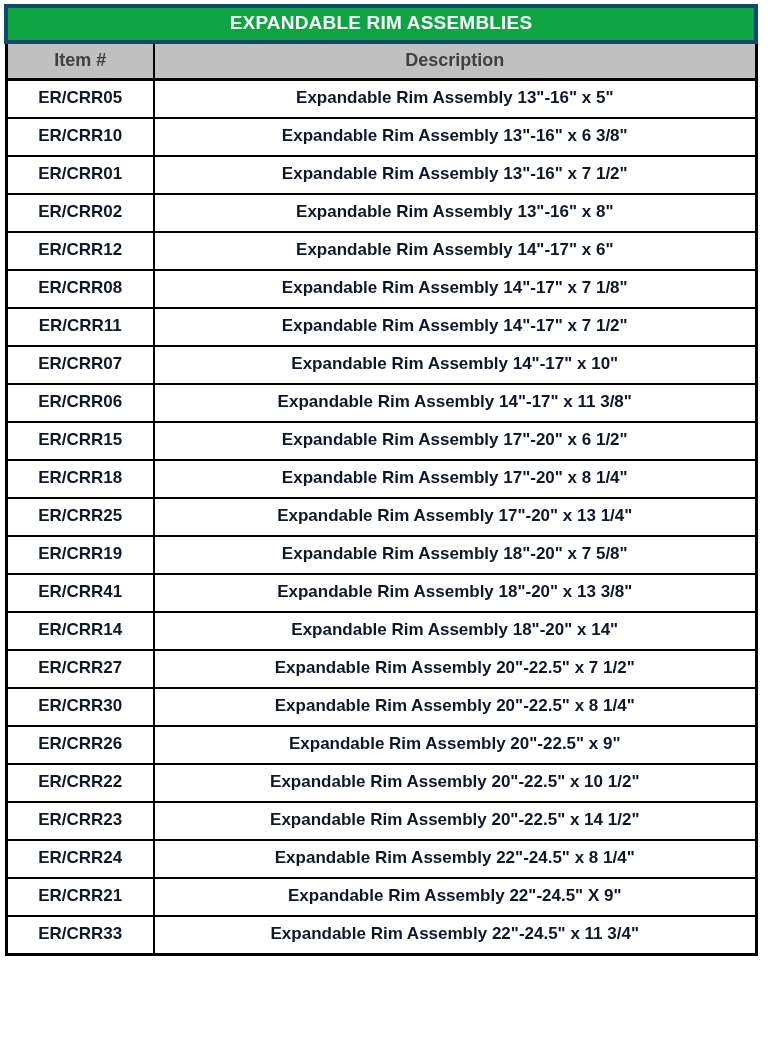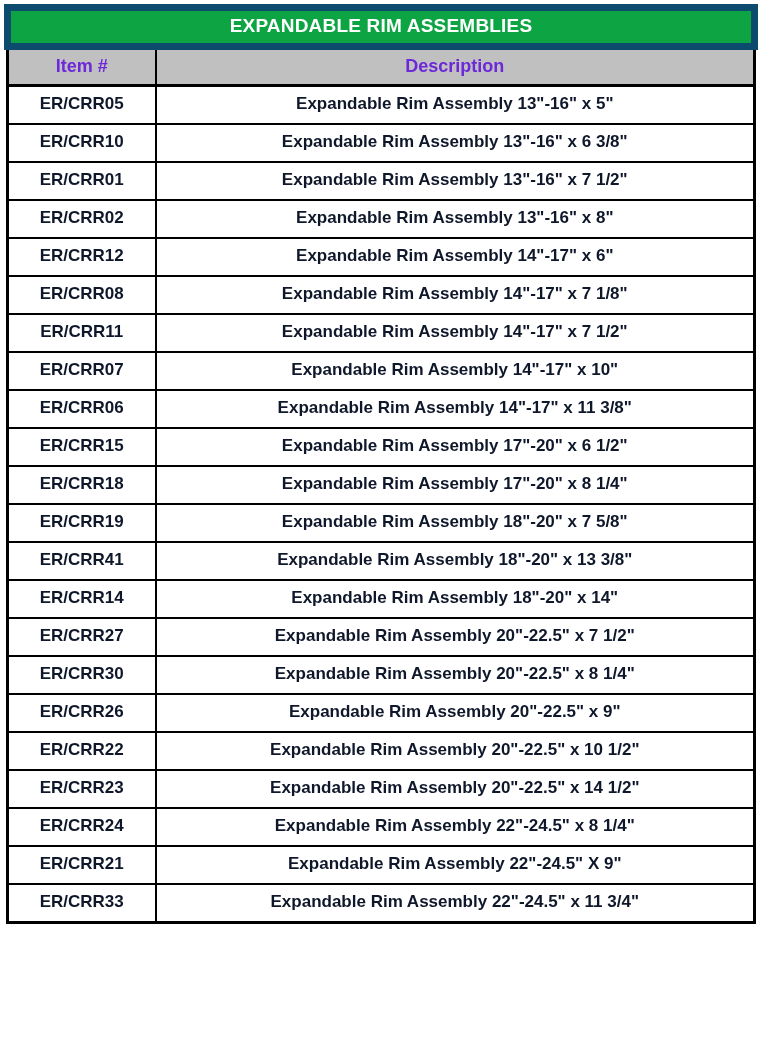--- a/index.html
+++ b/index.html
@@ -31,28 +31,28 @@
   
   tr.title-row > th {
     background: #0DA444;
     color: #ffffff;
     font-size: 19px;
     font-weight: bold;
     letter-spacing: 0.2px;
     text-align: center;
     height: 28px;
     padding: 1px 0 3px 0;
-    border: 7px solid #0c4a6e;
+    border: 4px solid #0c4a6e;
     white-space: nowrap;
   }
 
   
   tr.colhead-row > th {
     background: #C0C0C0;
-    color: #6d28d9;
+    color: #404040;
     font-size: 18px;
     font-weight: bold;
     text-align: center;
     height: 30px;
     padding: 1px 0 3px 0;
     border-top: 3px solid #000000;
     border-bottom: 3px solid #000000;
     border-left: 2px solid #000000;
     border-right: 2px solid #000000;
     white-space: nowrap;
@@ -142,20 +142,24 @@
         </tr>
         <tr>
           <td class="item-cell">ER/CRR15</td>
           <td class="desc-cell">Expandable Rim Assembly 17"-20" x 6 1/2"</td>
         </tr>
         <tr>
           <td class="item-cell">ER/CRR18</td>
           <td class="desc-cell">Expandable Rim Assembly 17"-20" x 8 1/4"</td>
         </tr>
         <tr>
+          <td class="item-cell">ER/CRR25</td>
+          <td class="desc-cell">Expandable Rim Assembly 17"-20" x 13 1/4"</td>
+        </tr>
+        <tr>
           <td class="item-cell">ER/CRR19</td>
           <td class="desc-cell">Expandable Rim Assembly 18"-20" x 7 5/8"</td>
         </tr>
         <tr>
           <td class="item-cell">ER/CRR41</td>
           <td class="desc-cell">Expandable Rim Assembly 18"-20" x 13 3/8"</td>
         </tr>
         <tr>
           <td class="item-cell">ER/CRR14</td>
           <td class="desc-cell">Expandable Rim Assembly 18"-20" x 14"</td>

